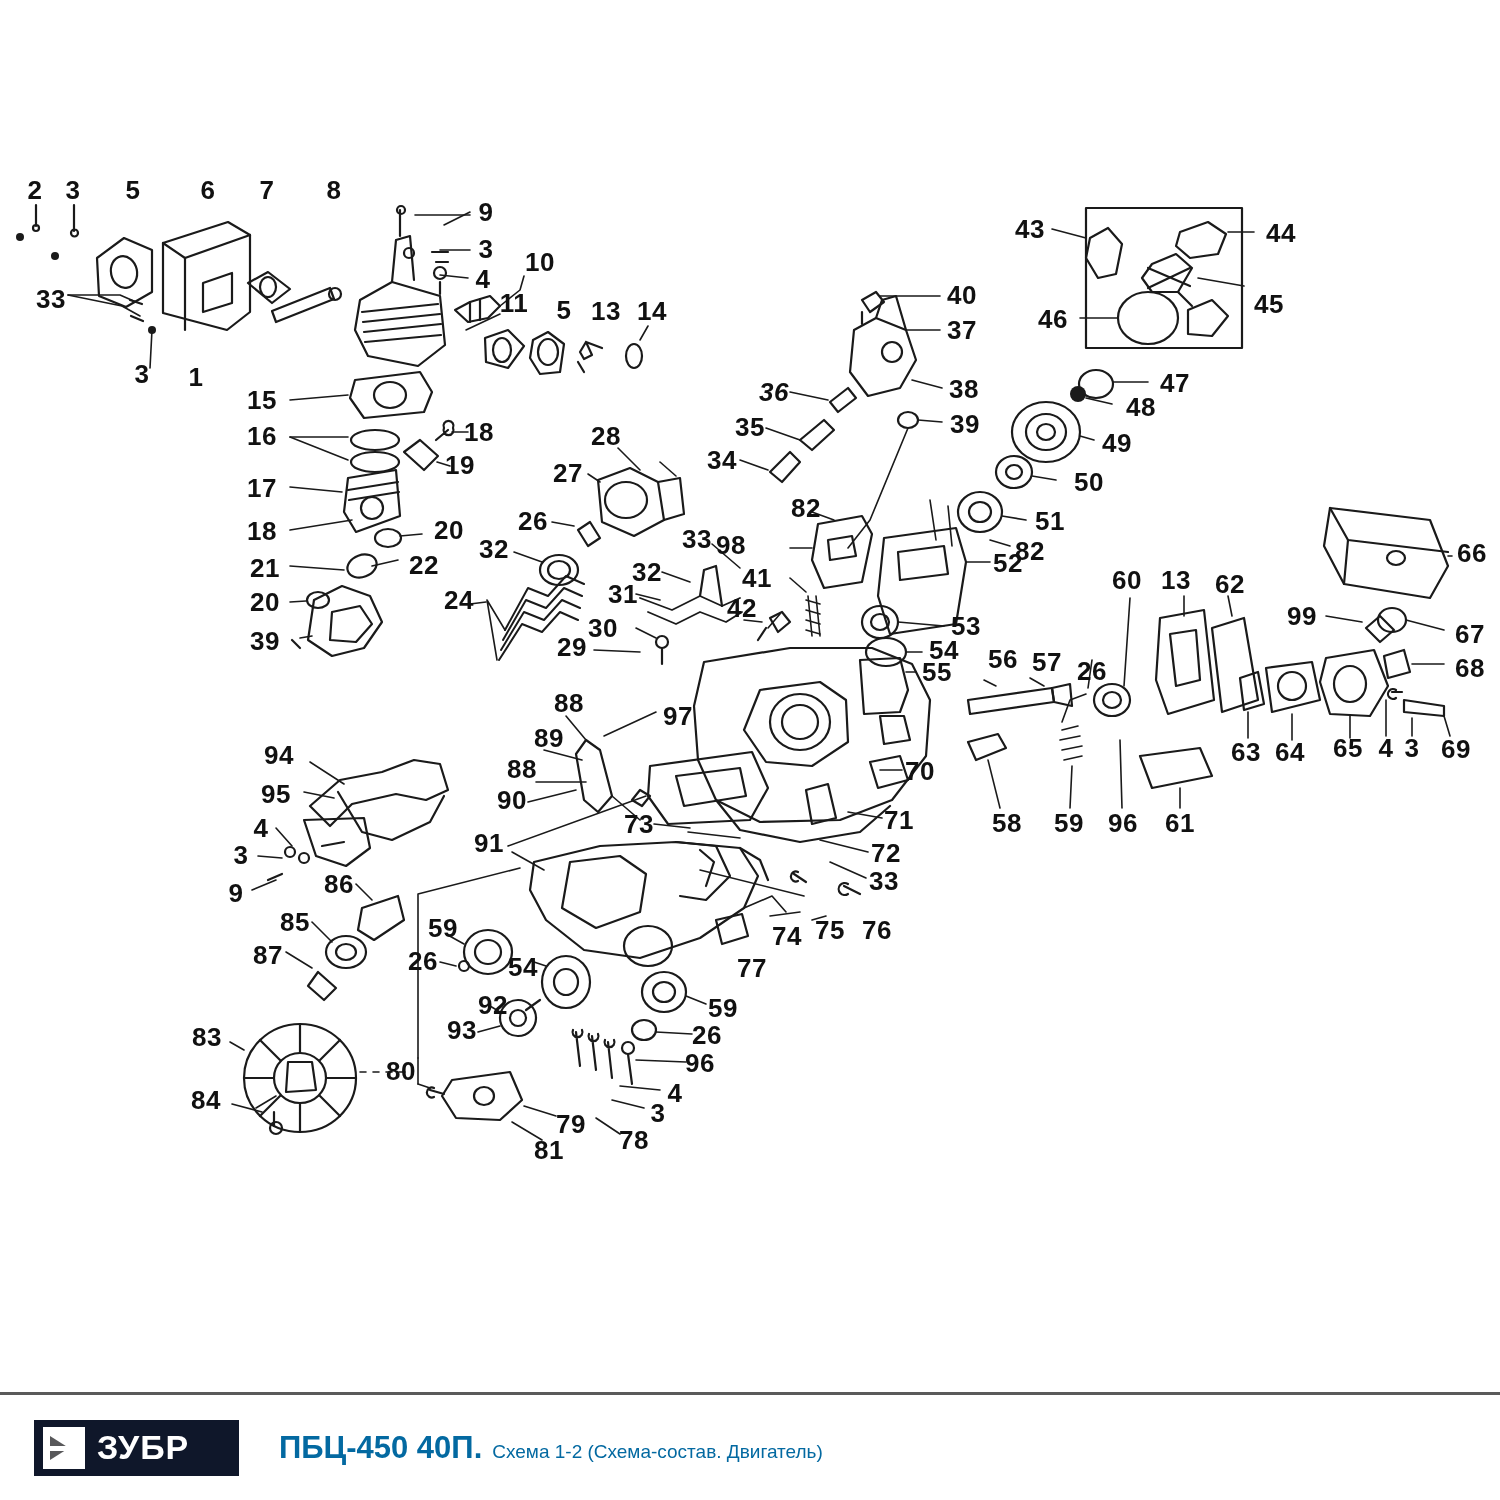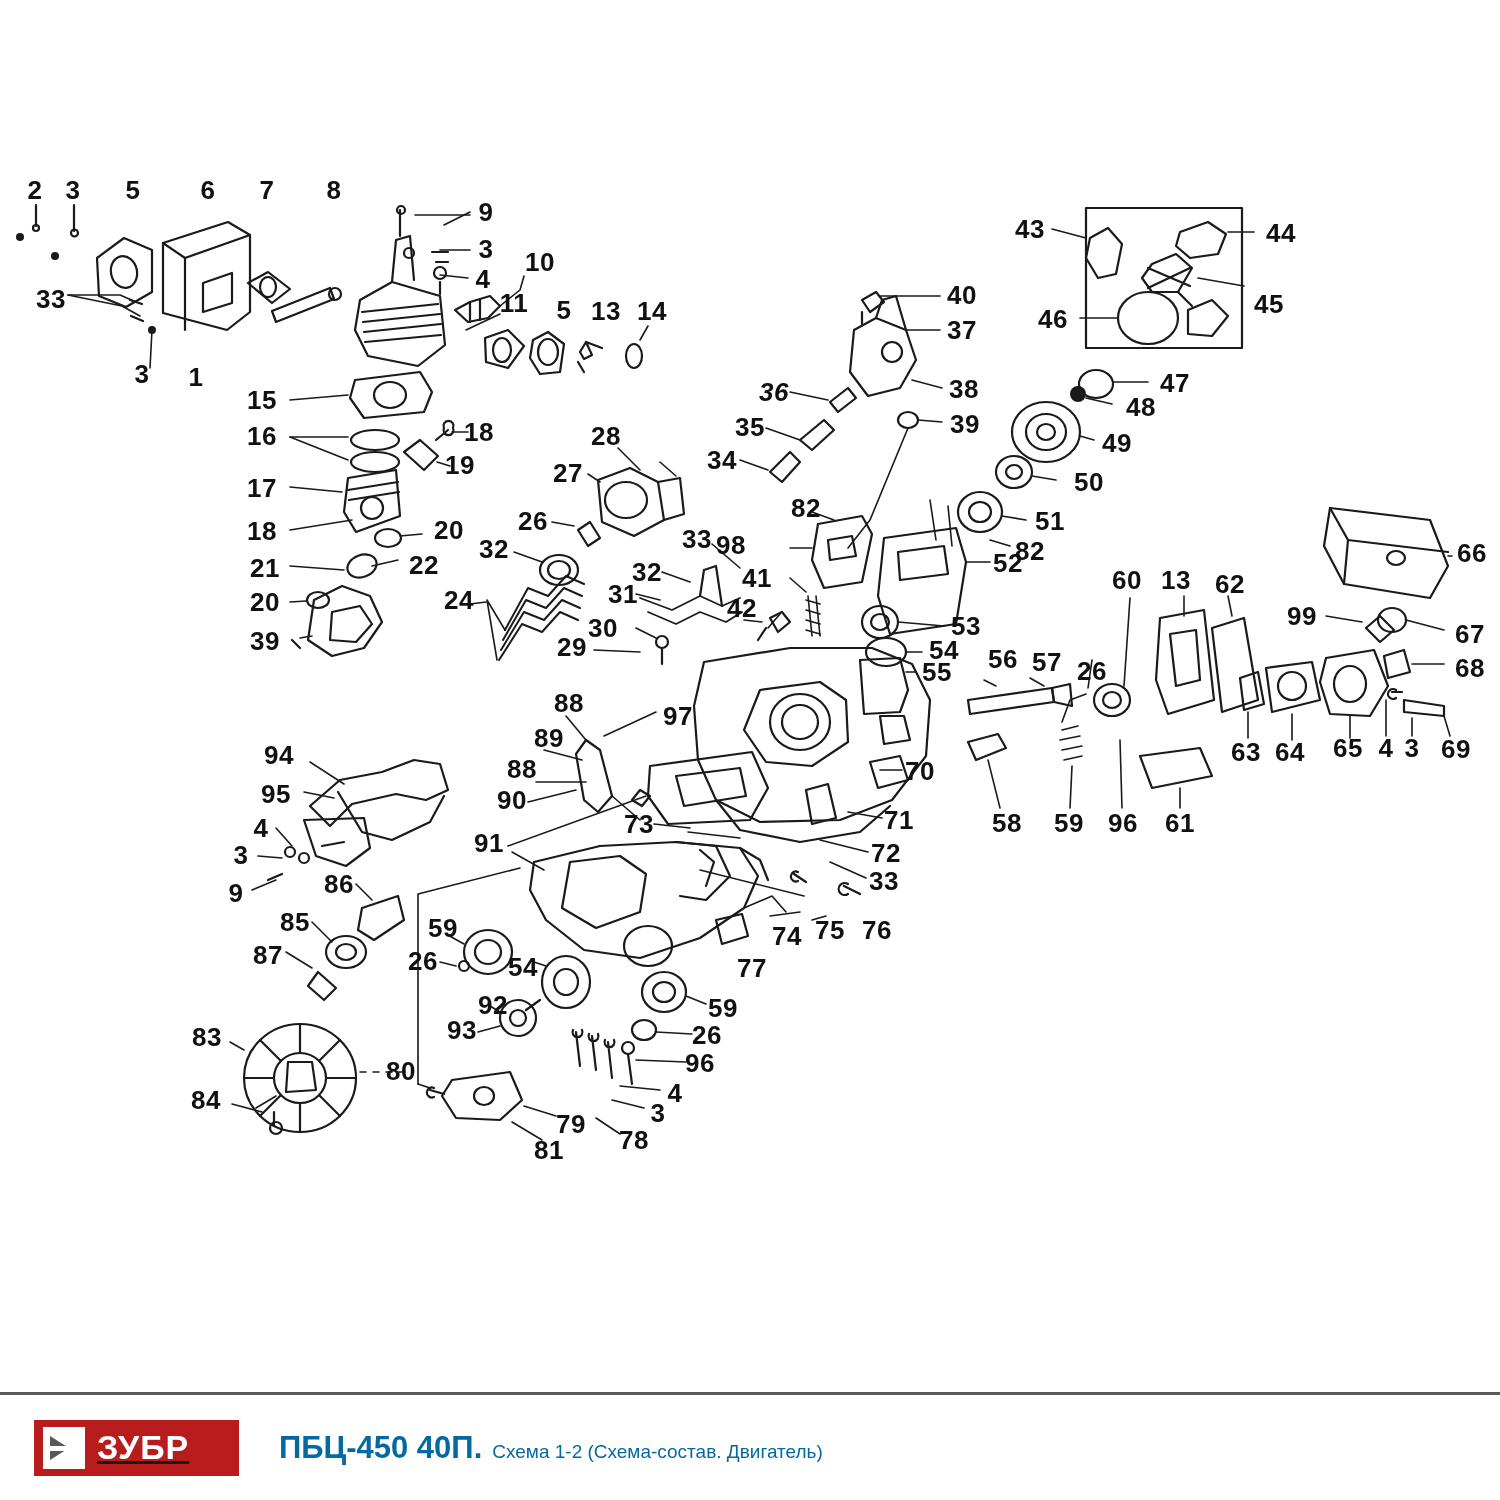--- a/index.html
+++ b/index.html
@@ -52,25 +52,24 @@
     width: 1500px;
     height: 105px;
     background: #ffffff;
     display: flex;
     align-items: center;
   }
   #brand-logo {
     margin-left: 34px;
     width: 205px;
     height: 56px;
-    background: #b91c1c;
+    background: #0f172a;
     display: flex;
     align-items: center;
     position: relative;
-    text-decoration: underline;
   }
   #brand-mark {
     width: 42px;
     height: 42px;
     margin-left: 9px;
     background: #ffffff;
     position: relative;
     flex: 0 0 auto;
   }
   #brand-mark::before {

